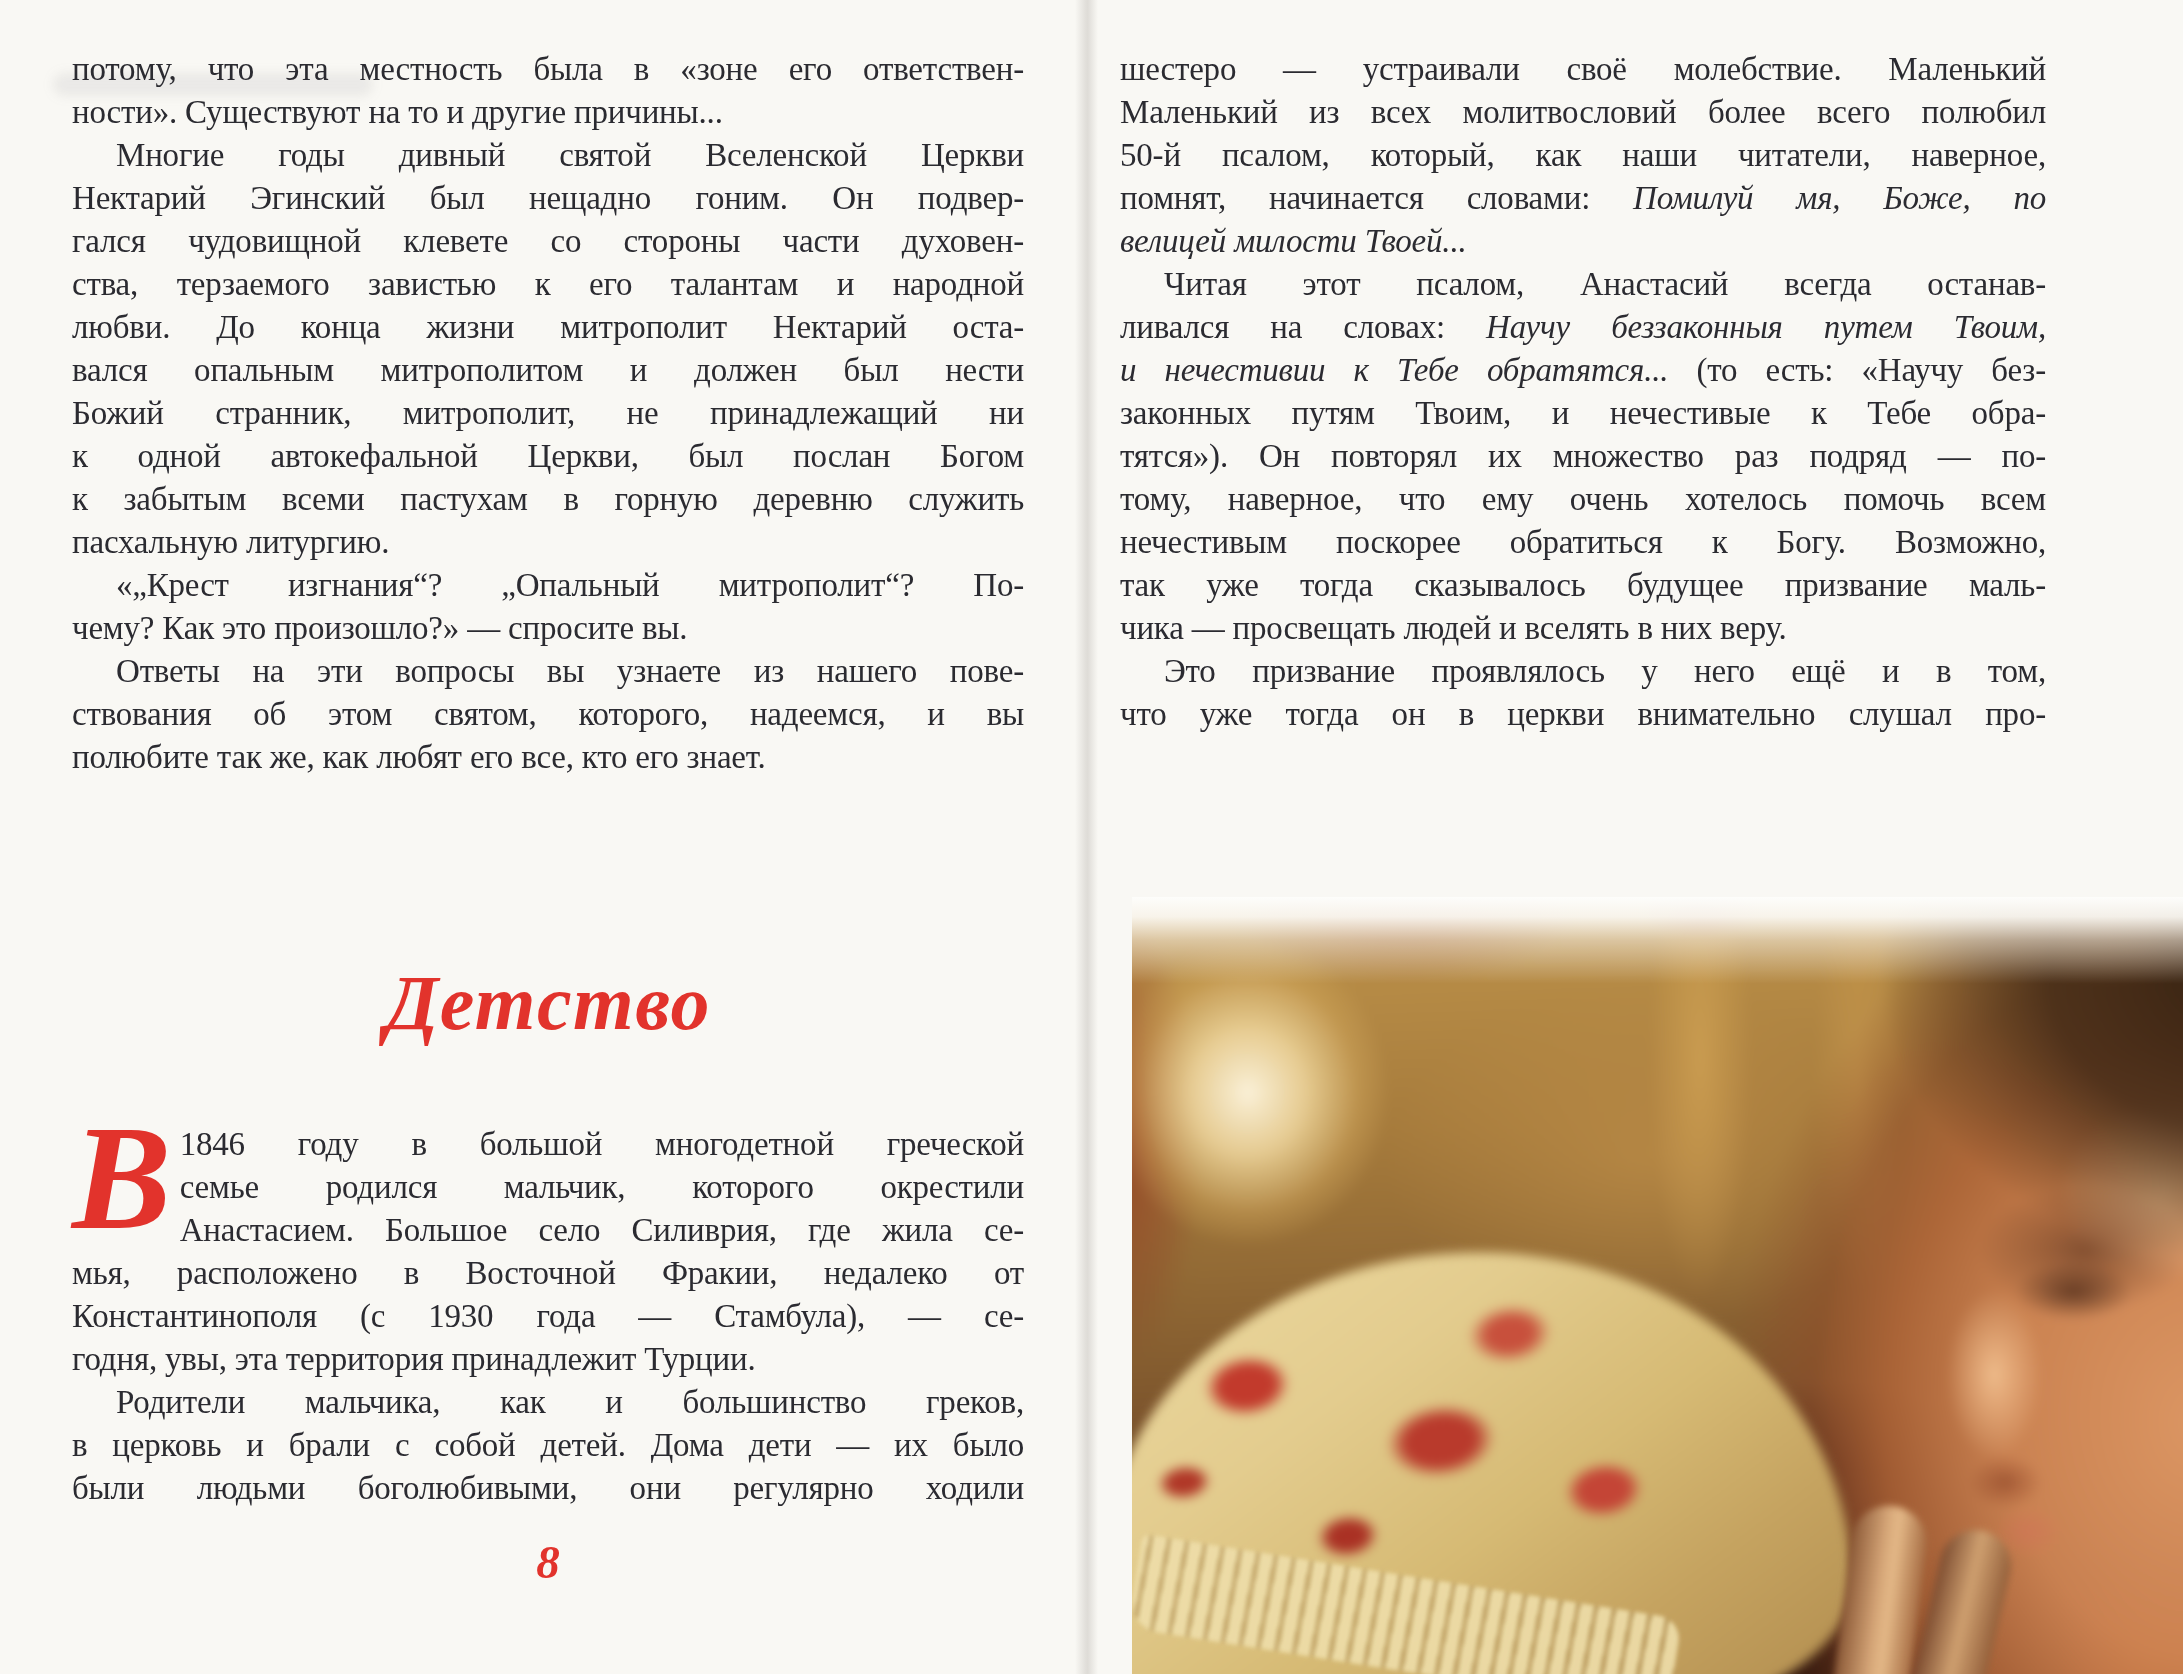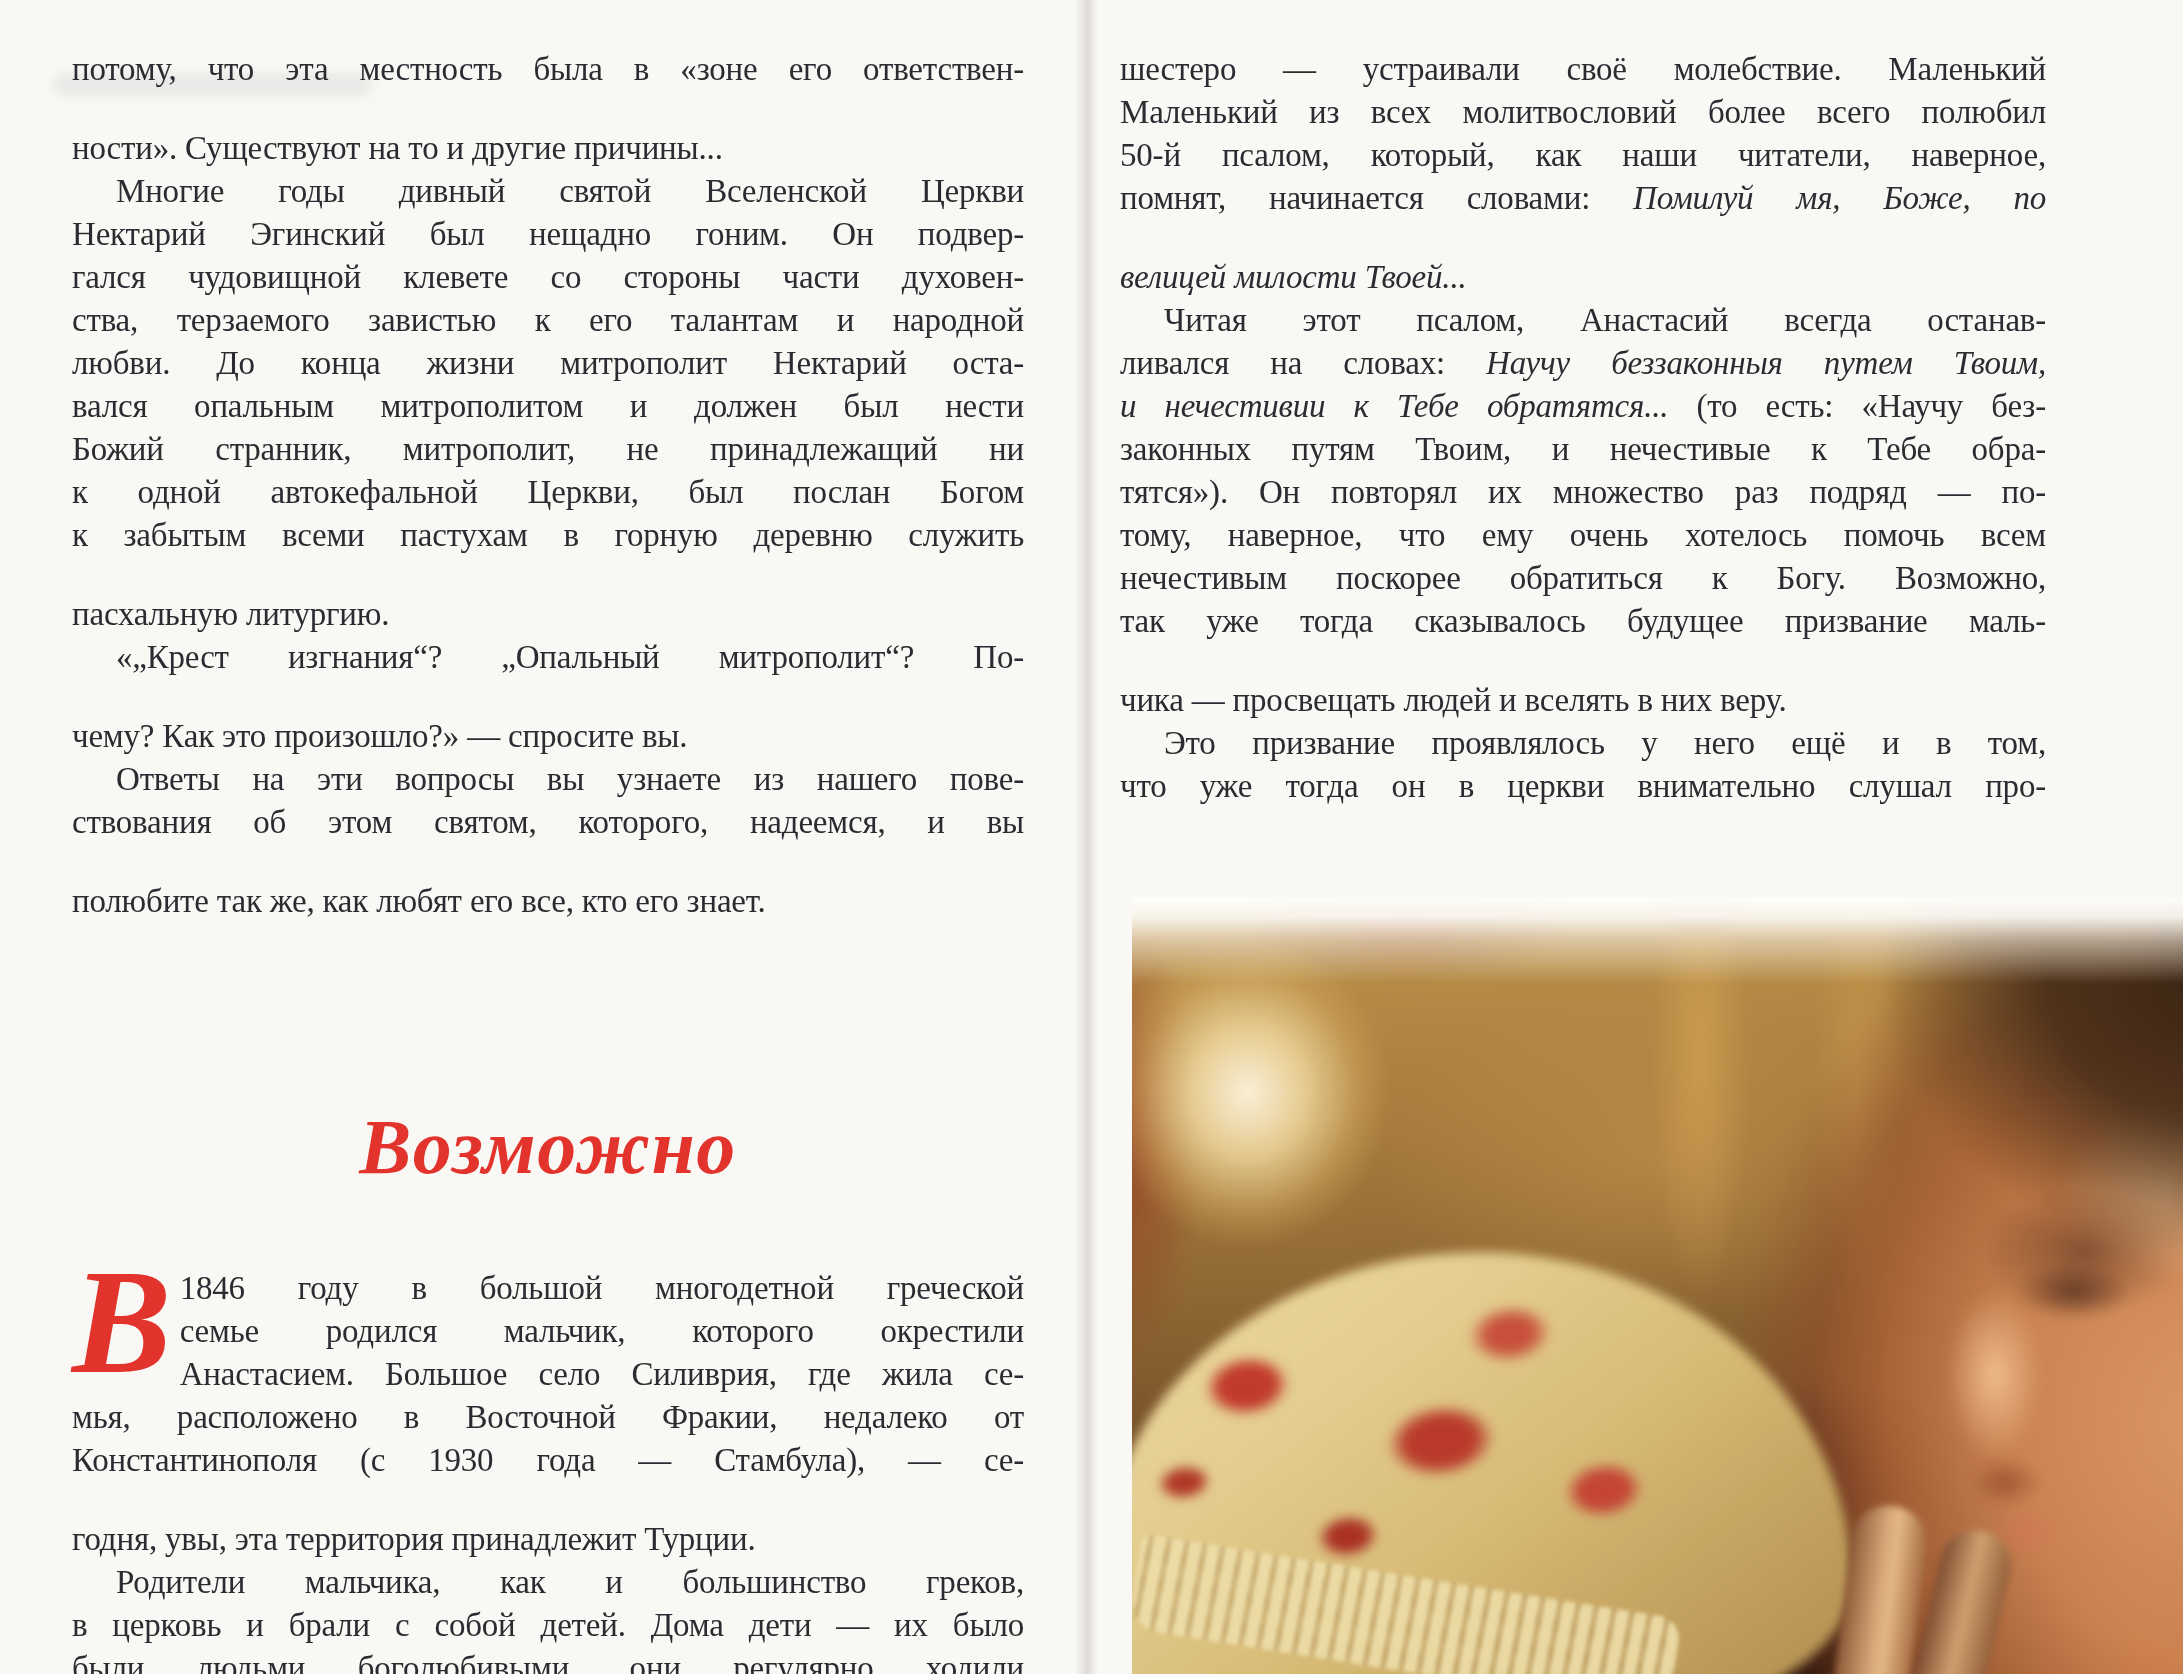--- a/index.html
+++ b/index.html
@@ -17,21 +17,21 @@
     background:linear-gradient(90deg,rgba(70,60,50,0),rgba(70,60,50,.13) 45%,rgba(70,60,50,.15) 55%,rgba(70,60,50,0));}
   
   .page{position:absolute;top:48px;}
   .page-left{left:72px;width:952px;}
   .page-right{left:1120px;width:926px;}
   .col{width:100%;}
   .line{
     font-size:33px;line-height:43px;letter-spacing:-0.2px;
     text-align:justify;text-align-last:justify;white-space:normal;
   }
-  .line.end{text-align-last:left;margin-top:36px;}
+  .line.end{text-align-last:left;}
   .line.ind{text-indent:44px;}
   .line .it{font-style:italic;}
   .heading{
     margin:181px 0 0 0;height:93px;
     font-style:italic;font-weight:bold;font-size:78px;line-height:85px;
     color:var(--accent,#e2332c);text-align:center;letter-spacing:1.5px;
   }
   .drop-para{margin-top:70px;}
   .dropcap{
     float:left;width:97px;height:87px;margin:0 10.7px 0 0;position:relative;
@@ -125,21 +125,21 @@
         <div class="line"><span>к одной автокефальной Церкви, был послан Богом</span></div>
         <div class="line"><span>к забытым всеми пастухам в горную деревню служить</span></div>
         <div class="line end"><span>пасхальную литургию.</span></div>
         <div class="line ind"><span>«„Крест изгнания“? „Опальный митрополит“? По-</span></div>
         <div class="line end"><span>чему? Как это произошло?» — спросите вы.</span></div>
         <div class="line ind"><span>Ответы на эти вопросы вы узнаете из нашего пове-</span></div>
         <div class="line"><span>ствования об этом святом, которого, надеемся, и вы</span></div>
         <div class="line end"><span>полюбите так же, как любят его все, кто его знает.</span></div>
       </div>
 
-    <h2 class="heading">Возможно</h2>
+    <h2 class="heading">Детство</h2>
 
     <div class="col drop-para" id="left-col-2">
       <span class="dropcap">В</span>
     <div class="line"><span>1846 году в большой многодетной греческой</span></div>
         <div class="line"><span>семье родился мальчик, которого окрестили</span></div>
         <div class="line"><span>Анастасием. Большое село Силиврия, где жила се-</span></div>
         <div class="line"><span>мья, расположено в Восточной Фракии, недалеко от</span></div>
         <div class="line"><span>Константинополя (с 1930 года — Стамбула), — се-</span></div>
         <div class="line end"><span>годня, увы, эта территория принадлежит Турции.</span></div>
         <div class="line ind"><span>Родители мальчика, как и большинство греков,</span></div>

